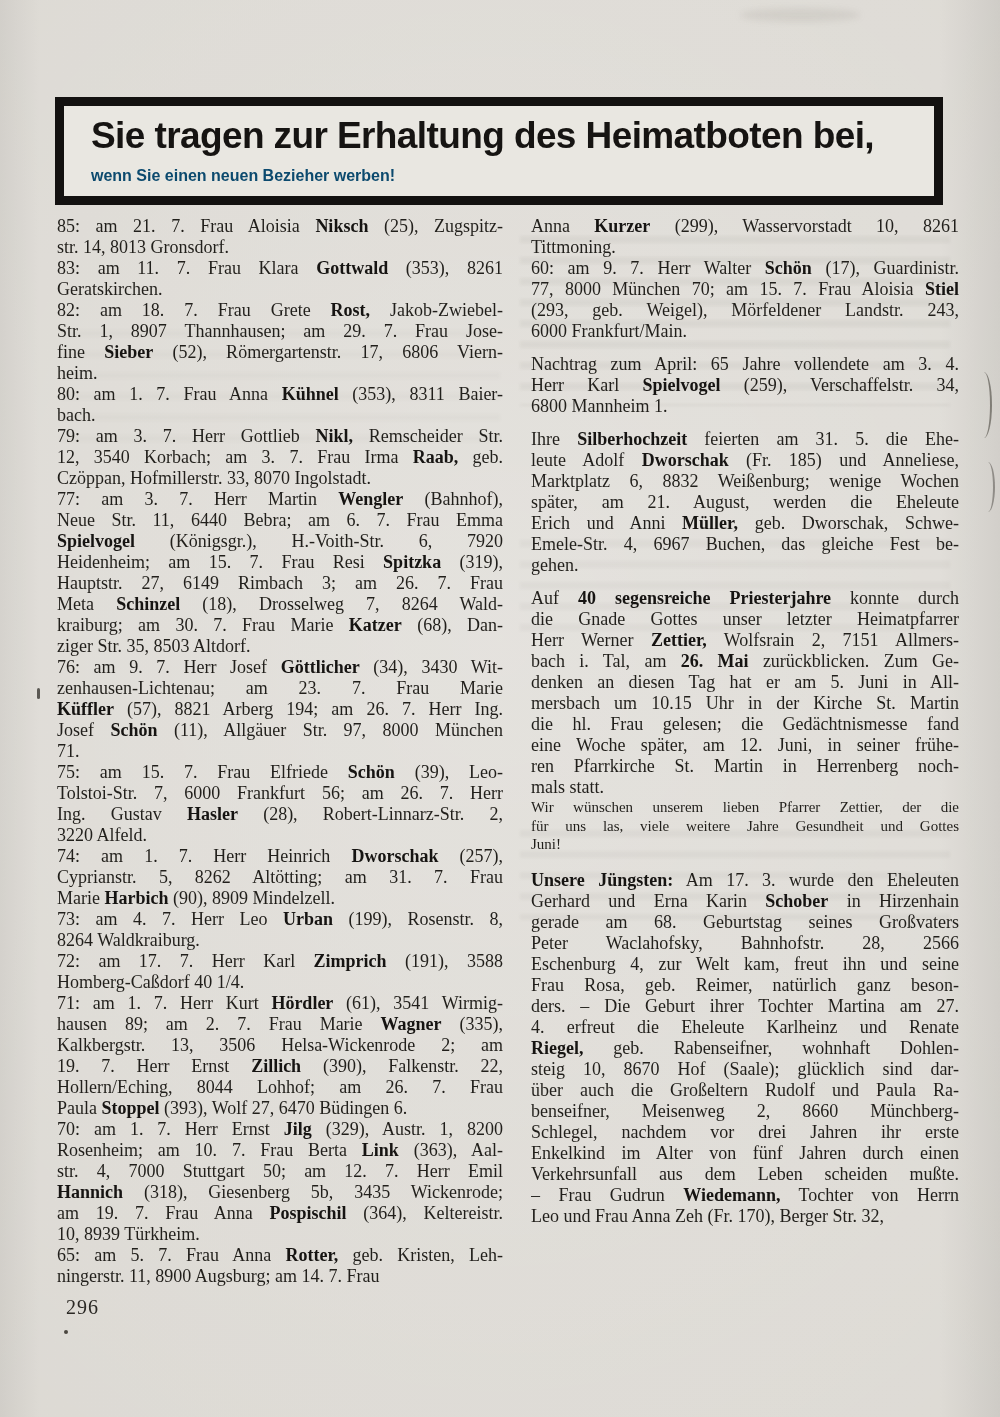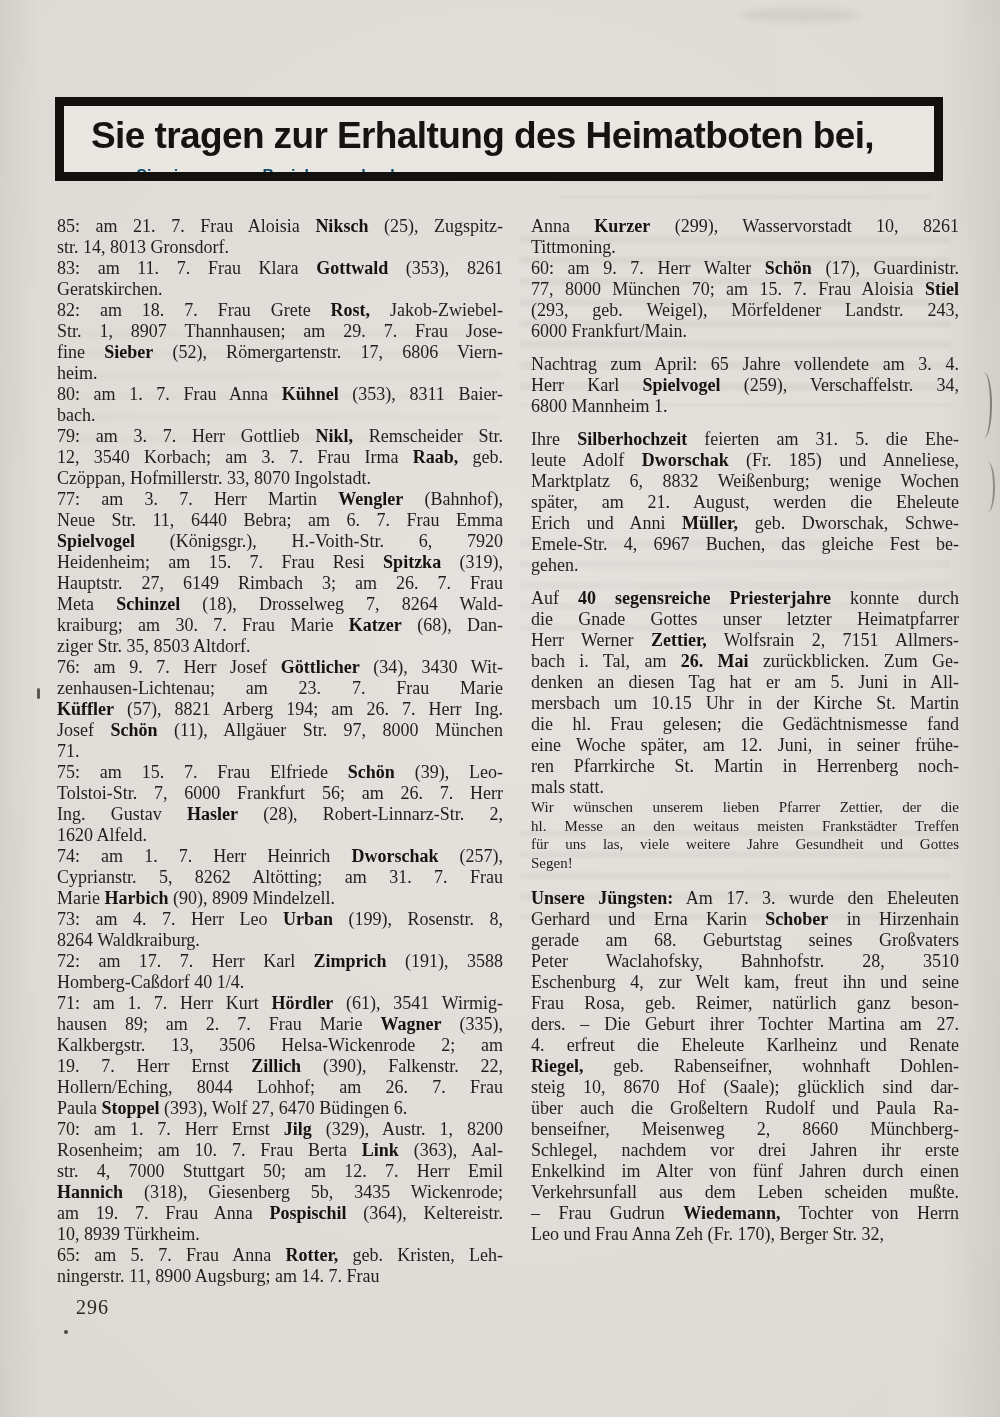--- a/index.html
+++ b/index.html
@@ -19,21 +19,21 @@
   .ghost{
     position:absolute;
     background:repeating-linear-gradient(180deg,
       rgba(110,104,95,.10) 0px, rgba(110,104,95,.10) 7px,
       rgba(110,104,95,0) 7px, rgba(110,104,95,0) 21px);
     filter:blur(1.5px);
     pointer-events:none;
   }
   .banner{
     position:absolute;left:55px;top:97px;
-    width:888px;height:84px;
+    width:888px;height:108px;
     box-sizing:border-box;
     border:9px solid #131110;
     background:#e9e7e1;
     padding:7px 0 0 27px;
     overflow:hidden;
   }
   .banner-title{
     font-family:"Liberation Sans", sans-serif;
     font-weight:bold;
     font-size:37px;
@@ -66,21 +66,21 @@
   .par.small{font-size:15px;line-height:18.6px;}
   .line{
     text-align:justify;
     text-align-last:justify;
     overflow:hidden;
     white-space:normal;
   }
   .line.last{text-align-last:left;}
   b{font-weight:bold;color:#161412;}
   .page-number{
-    position:absolute;left:76px;top:1296px;
+    position:absolute;left:66px;top:1296px;
     font-size:20px;letter-spacing:1px;color:#2a2824;text-align:center;
   }
   .artifact{position:absolute;pointer-events:none;}
   .mark-left{left:37px;top:688px;width:3px;height:11px;background:#3a3732;border-radius:2px;opacity:.8;}
   .dot-under-number{left:64px;top:1330px;width:4px;height:4px;background:#4a463f;border-radius:50%;}
   .edge-arc-1{right:8px;top:372px;width:14px;height:66px;border-right:2px solid rgba(60,56,50,.55);border-radius:0 50% 50% 0/0 50% 50% 0;}
   .edge-arc-2{right:5px;top:462px;width:12px;height:50px;border-right:2px solid rgba(60,56,50,.45);border-radius:0 50% 50% 0/0 50% 50% 0;}
   .smudge-top{left:740px;top:8px;width:120px;height:14px;background:rgba(120,114,104,.12);filter:blur(3px);border-radius:50%;}
 </style>
 </head>
@@ -138,21 +138,21 @@
           <div class="line">76: am 9. 7. Herr Josef <b>Göttlicher</b> (34), 3430 Wit-</div>
           <div class="line">zenhausen-Lichtenau; am 23. 7. Frau Marie</div>
           <div class="line"><b>Küffler</b> (57), 8821 Arberg 194; am 26. 7. Herr Ing.</div>
           <div class="line">Josef <b>Schön</b> (11), Allgäuer Str. 97, 8000 München</div>
           <div class="line last">71.</div>
         </div>
         <div class="par">
           <div class="line">75: am 15. 7. Frau Elfriede <b>Schön</b> (39), Leo-</div>
           <div class="line">Tolstoi-Str. 7, 6000 Frankfurt 56; am 26. 7. Herr</div>
           <div class="line">Ing. Gustav <b>Hasler</b> (28), Robert-Linnarz-Str. 2,</div>
-          <div class="line last">1620 Alfeld.</div>
+          <div class="line last">3220 Alfeld.</div>
         </div>
         <div class="par">
           <div class="line">74: am 1. 7. Herr Heinrich <b>Dworschak</b> (257),</div>
           <div class="line">Cyprianstr. 5, 8262 Altötting; am 31. 7. Frau</div>
           <div class="line last">Marie <b>Harbich</b> (90), 8909 Mindelzell.</div>
         </div>
         <div class="par">
           <div class="line">73: am 4. 7. Herr Leo <b>Urban</b> (199), Rosenstr. 8,</div>
           <div class="line last">8264 Waldkraiburg.</div>
         </div>
@@ -213,29 +213,28 @@
           <div class="line">bach i. Tal, am <b>26. Mai</b> zurückblicken. Zum Ge-</div>
           <div class="line">denken an diesen Tag hat er am 5. Juni in All-</div>
           <div class="line">mersbach um 10.15 Uhr in der Kirche St. Martin</div>
           <div class="line">die hl. Frau gelesen; die Gedächtnismesse fand</div>
           <div class="line">eine Woche später, am 12. Juni, in seiner frühe-</div>
           <div class="line">ren Pfarrkirche St. Martin in Herrenberg noch-</div>
           <div class="line last">mals statt.</div>
         </div>
         <div class="par small">
           <div class="line">Wir wünschen unserem lieben Pfarrer Zettier, der die</div>
-          <div class="line">hl. Messe an den weitaus meisten Frankstädter Treffen</div>
           <div class="line">für uns las, viele weitere Jahre Gesundheit und Gottes</div>
-          <div class="line last">Segen!</div>
+          <div class="line last">Juni!</div>
         </div>
         <div class="par gap-lg">
           <div class="line"><b>Unsere Jüngsten:</b> Am 17. 3. wurde den Eheleuten</div>
           <div class="line">Gerhard und Erna Karin <b>Schober</b> in Hirzenhain</div>
           <div class="line">gerade am 68. Geburtstag seines Großvaters</div>
-          <div class="line">Peter Waclahofsky, Bahnhofstr. 28, 3510</div>
+          <div class="line">Peter Waclahofsky, Bahnhofstr. 28, 2566</div>
           <div class="line">Eschenburg 4, zur Welt kam, freut ihn und seine</div>
           <div class="line">Frau Rosa, geb. Reimer, natürlich ganz beson-</div>
           <div class="line">ders. – Die Geburt ihrer Tochter Martina am 27.</div>
           <div class="line">4. erfreut die Eheleute Karlheinz und Renate</div>
           <div class="line"><b>Riegel,</b> geb. Rabenseifner, wohnhaft Dohlen-</div>
           <div class="line">steig 10, 8670 Hof (Saale); glücklich sind dar-</div>
           <div class="line">über auch die Großeltern Rudolf und Paula Ra-</div>
           <div class="line">benseifner, Meisenweg 2, 8660 Münchberg-</div>
           <div class="line">Schlegel, nachdem vor drei Jahren ihr erste</div>
           <div class="line">Enkelkind im Alter von fünf Jahren durch einen</div>

